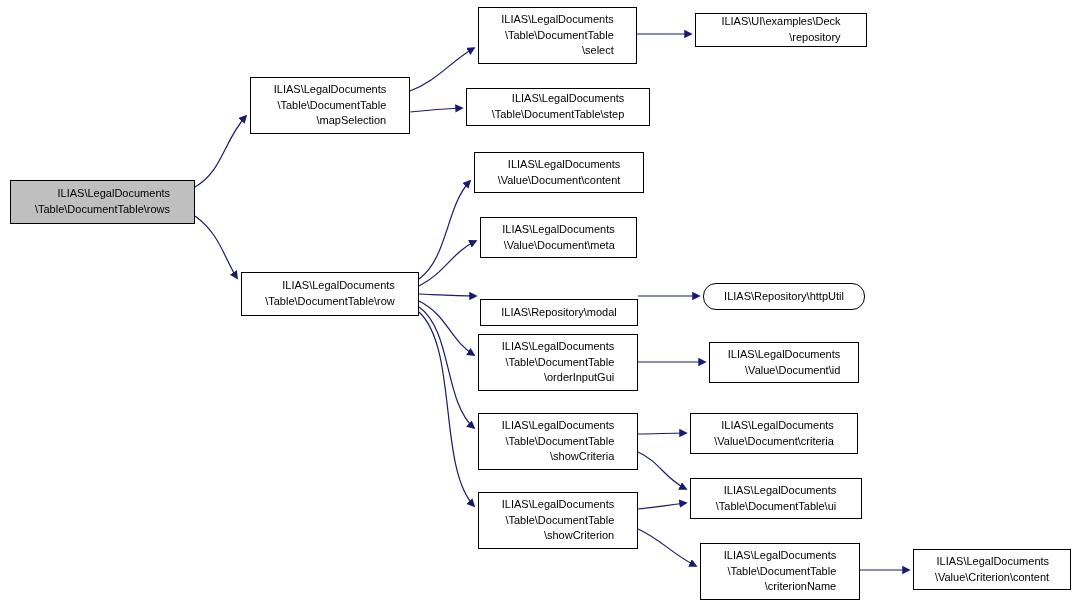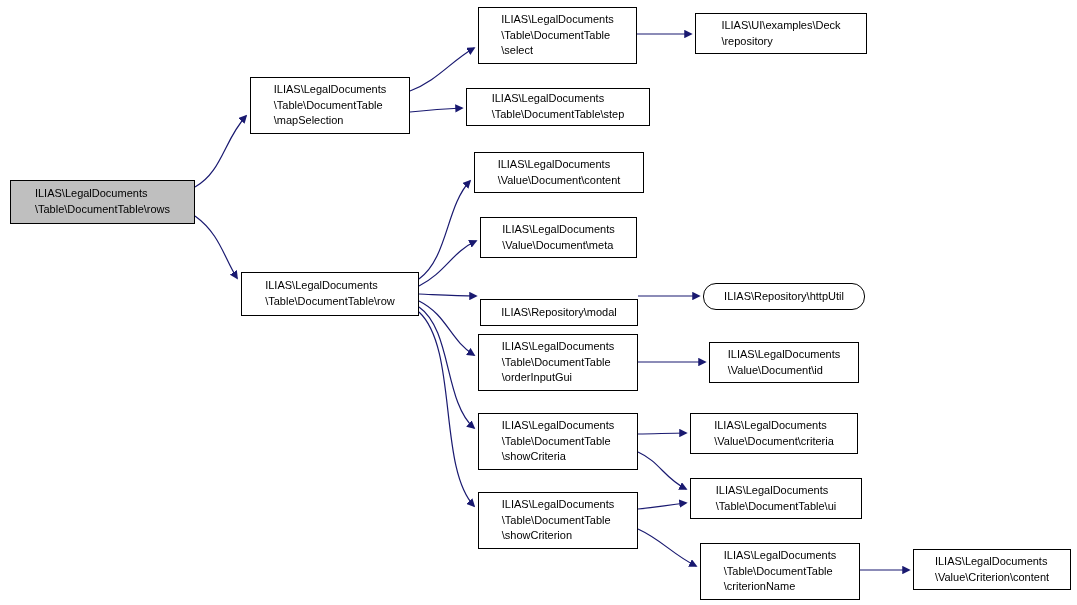--- a/index.html
+++ b/index.html
@@ -22,21 +22,21 @@
     height: 605px;
   }
   .node {
     position: absolute;
     box-sizing: border-box;
     border: 1px solid #000000;
     background: #ffffff;
     color: #000000;
     font-size: 11px;
     line-height: 1.42;
-    text-align: left;
+    text-align: right;
     display: flex;
     align-items: center;
     justify-content: center;
     white-space: pre-line;
     padding: 1px 4px;
     cursor: pointer;
   }
   .node.highlight {
     background: #bfbfbf;
     cursor: default;
@@ -76,21 +76,21 @@
   </svg>
 
   <div class="node highlight" style="left:10px;  top:180px; width:185px; height:44px;">ILIAS\LegalDocuments
 \Table\DocumentTable\rows</div>
   <div class="node" style="left:250px; top:77px;  width:160px; height:57px;">ILIAS\LegalDocuments
 \Table\DocumentTable
 \mapSelection</div>
   <div class="node" style="left:478px; top:7px;   width:159px; height:57px;">ILIAS\LegalDocuments
 \Table\DocumentTable
 \select</div>
-  <div class="node" style="left:695px; top:13px;  width:172px; height:41px;">ILIAS\UI\examples\Deck
+  <div class="node" style="left:695px; top:13px;  width:172px; height:34px;">ILIAS\UI\examples\Deck
 \repository</div>
   <div class="node" style="left:466px; top:88px;  width:184px; height:38px;">ILIAS\LegalDocuments
 \Table\DocumentTable\step</div>
   <div class="node" style="left:241px; top:272px; width:178px; height:44px;">ILIAS\LegalDocuments
 \Table\DocumentTable\row</div>
   <div class="node" style="left:474px; top:152px; width:170px; height:41px;">ILIAS\LegalDocuments
 \Value\Document\content</div>
   <div class="node" style="left:480px; top:217px; width:157px; height:41px;">ILIAS\LegalDocuments
 \Value\Document\meta</div>
   <div class="node" style="left:480px; top:299px; width:158px; height:27px;">ILIAS\Repository\modal</div>

